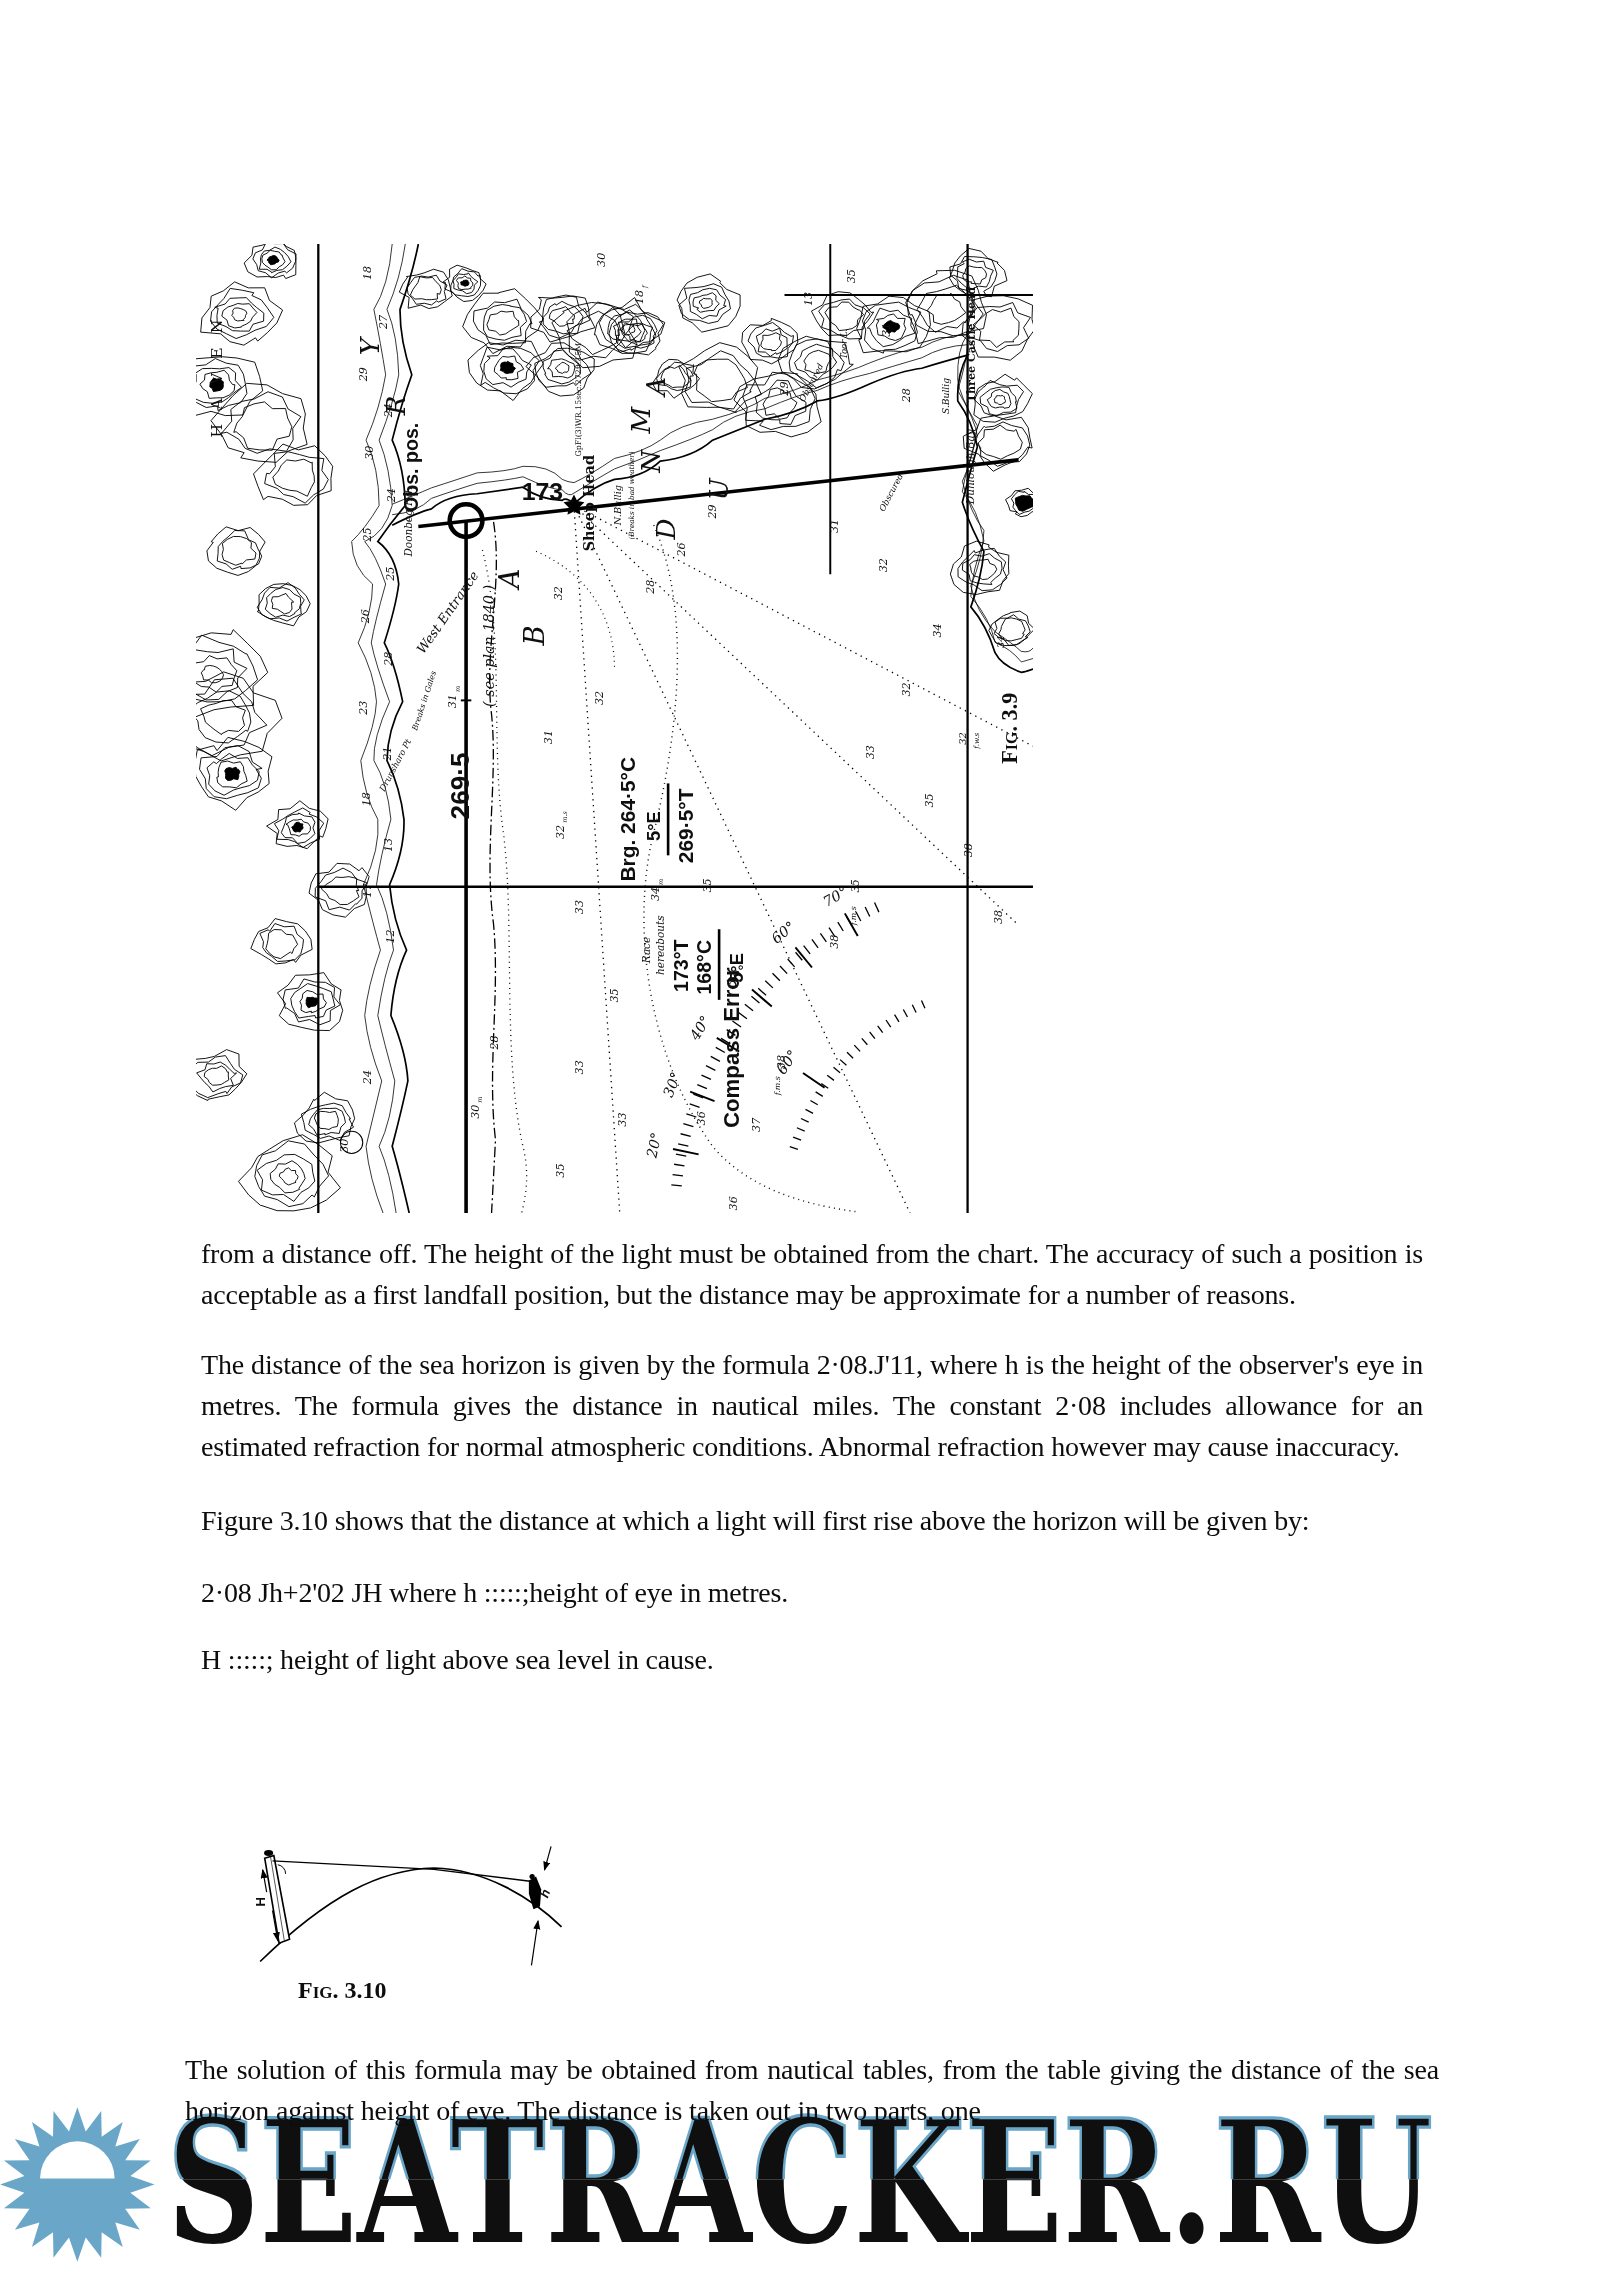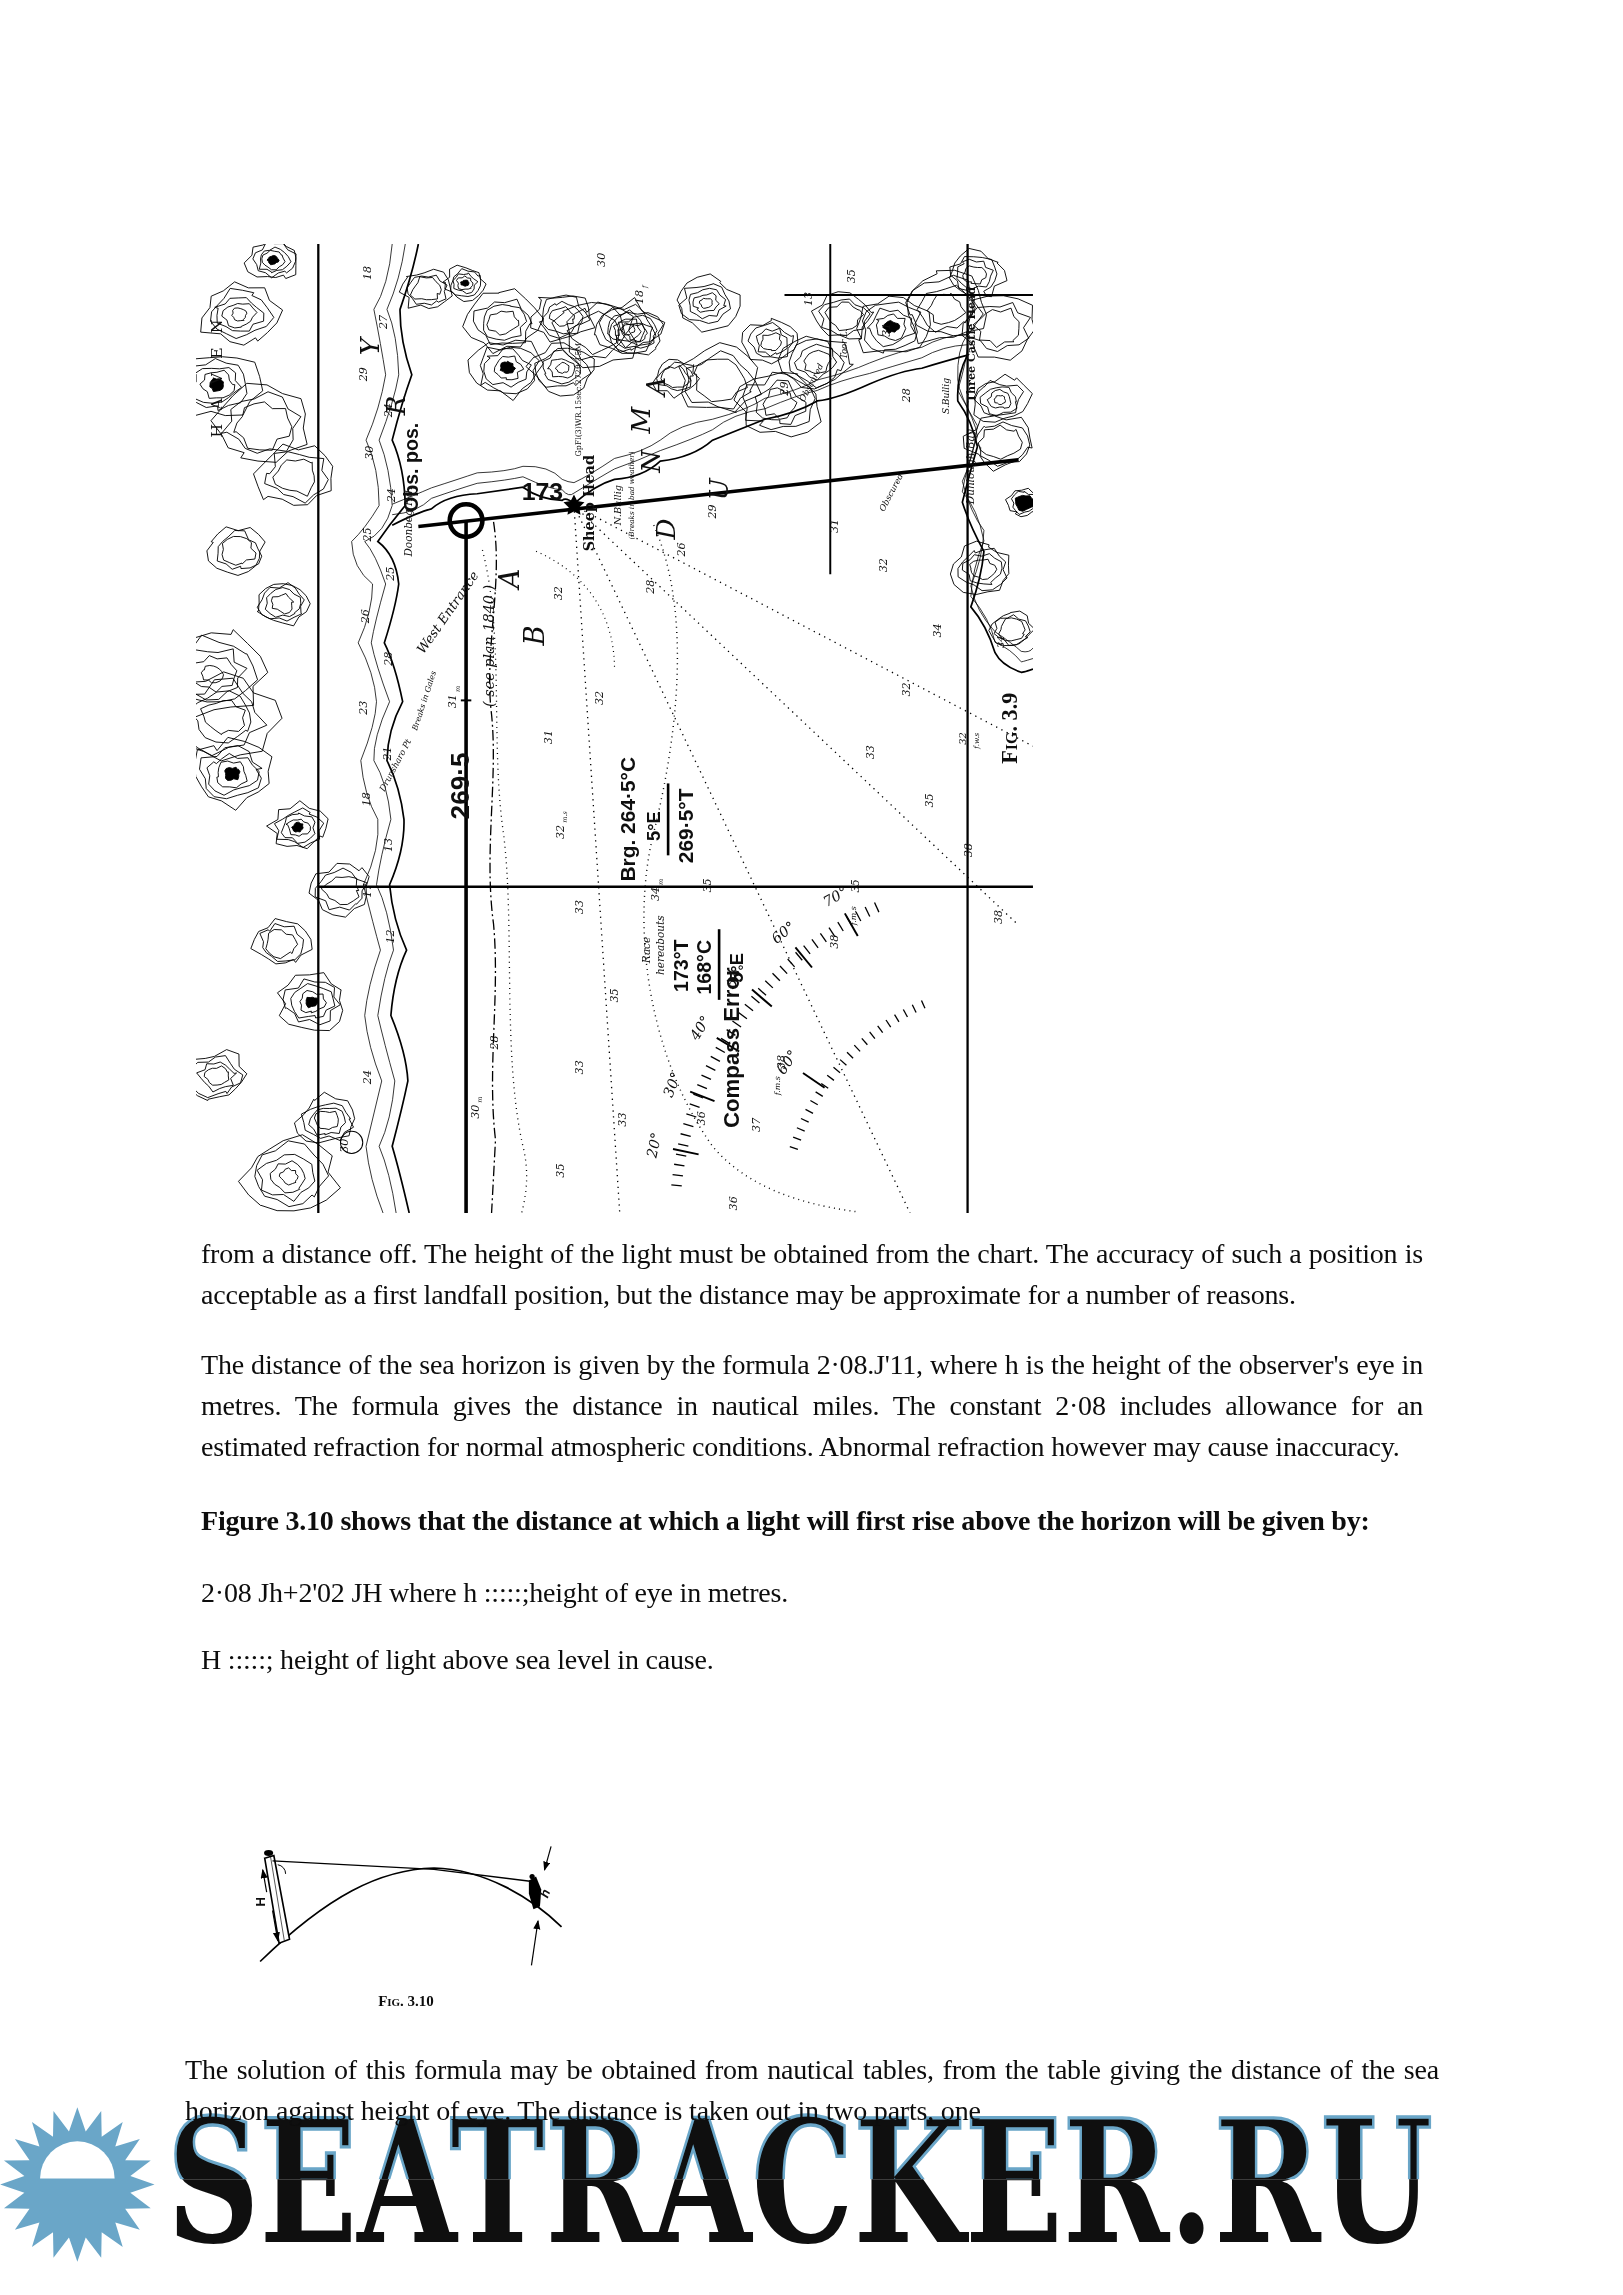--- a/index.html
+++ b/index.html
@@ -3,26 +3,26 @@
 <meta charset="utf-8">
 <style>
   html,body{margin:0;padding:0;background:#888;}
   .page{position:relative;width:1623px;height:2295px;background:#ffffff;overflow:hidden;
         font-family:"Liberation Serif",serif;color:#0d0d0d;}
   
   .bodytext{position:absolute;left:185px;top:1217px;width:1254px;z-index:3;}
   .bodytext p{margin:16px;font-size:28px;line-height:41px;text-align:justify;letter-spacing:-0.2px;}
   .mb30{margin-bottom:29px !important;}
   .mb48{margin-bottom:33px !important;}
-  .mb50{margin-bottom:31px !important;font-weight:bold;}
+  .mb50{margin-bottom:31px !important;}
   .mb46{margin-bottom:26px !important;}
   .para4{position:absolute;left:185px;top:2049px;width:1254px;z-index:3;
          font-size:28px;line-height:41px;text-align:justify;letter-spacing:-0.2px;}
   .figcap{position:absolute;z-index:3;font-family:"Liberation Serif",serif;
-          font-variant:small-caps;font-weight:bold;font-size:15px;text-align:center;margin-top:16px;}
+          font-variant:small-caps;font-weight:bold;font-size:24px;text-align:left;}
   
   svg text{fill:#0f0f0f;}
   .ann{font-family:"Liberation Sans",sans-serif;font-weight:700;}
   .cap{font-family:"Liberation Serif",serif;font-variant:small-caps;font-weight:bold;}
   .it{font-family:"DejaVu Serif",serif;font-style:italic;}
   .smit{font-family:"DejaVu Serif",serif;font-style:italic;}
   .sm{font-family:"DejaVu Serif",serif;}
   .nm{font-family:"DejaVu Serif",serif;font-weight:bold;}
   .bay{font-family:"DejaVu Serif",serif;letter-spacing:7px;}
   .bayi{font-family:"DejaVu Serif",serif;font-style:italic;}

